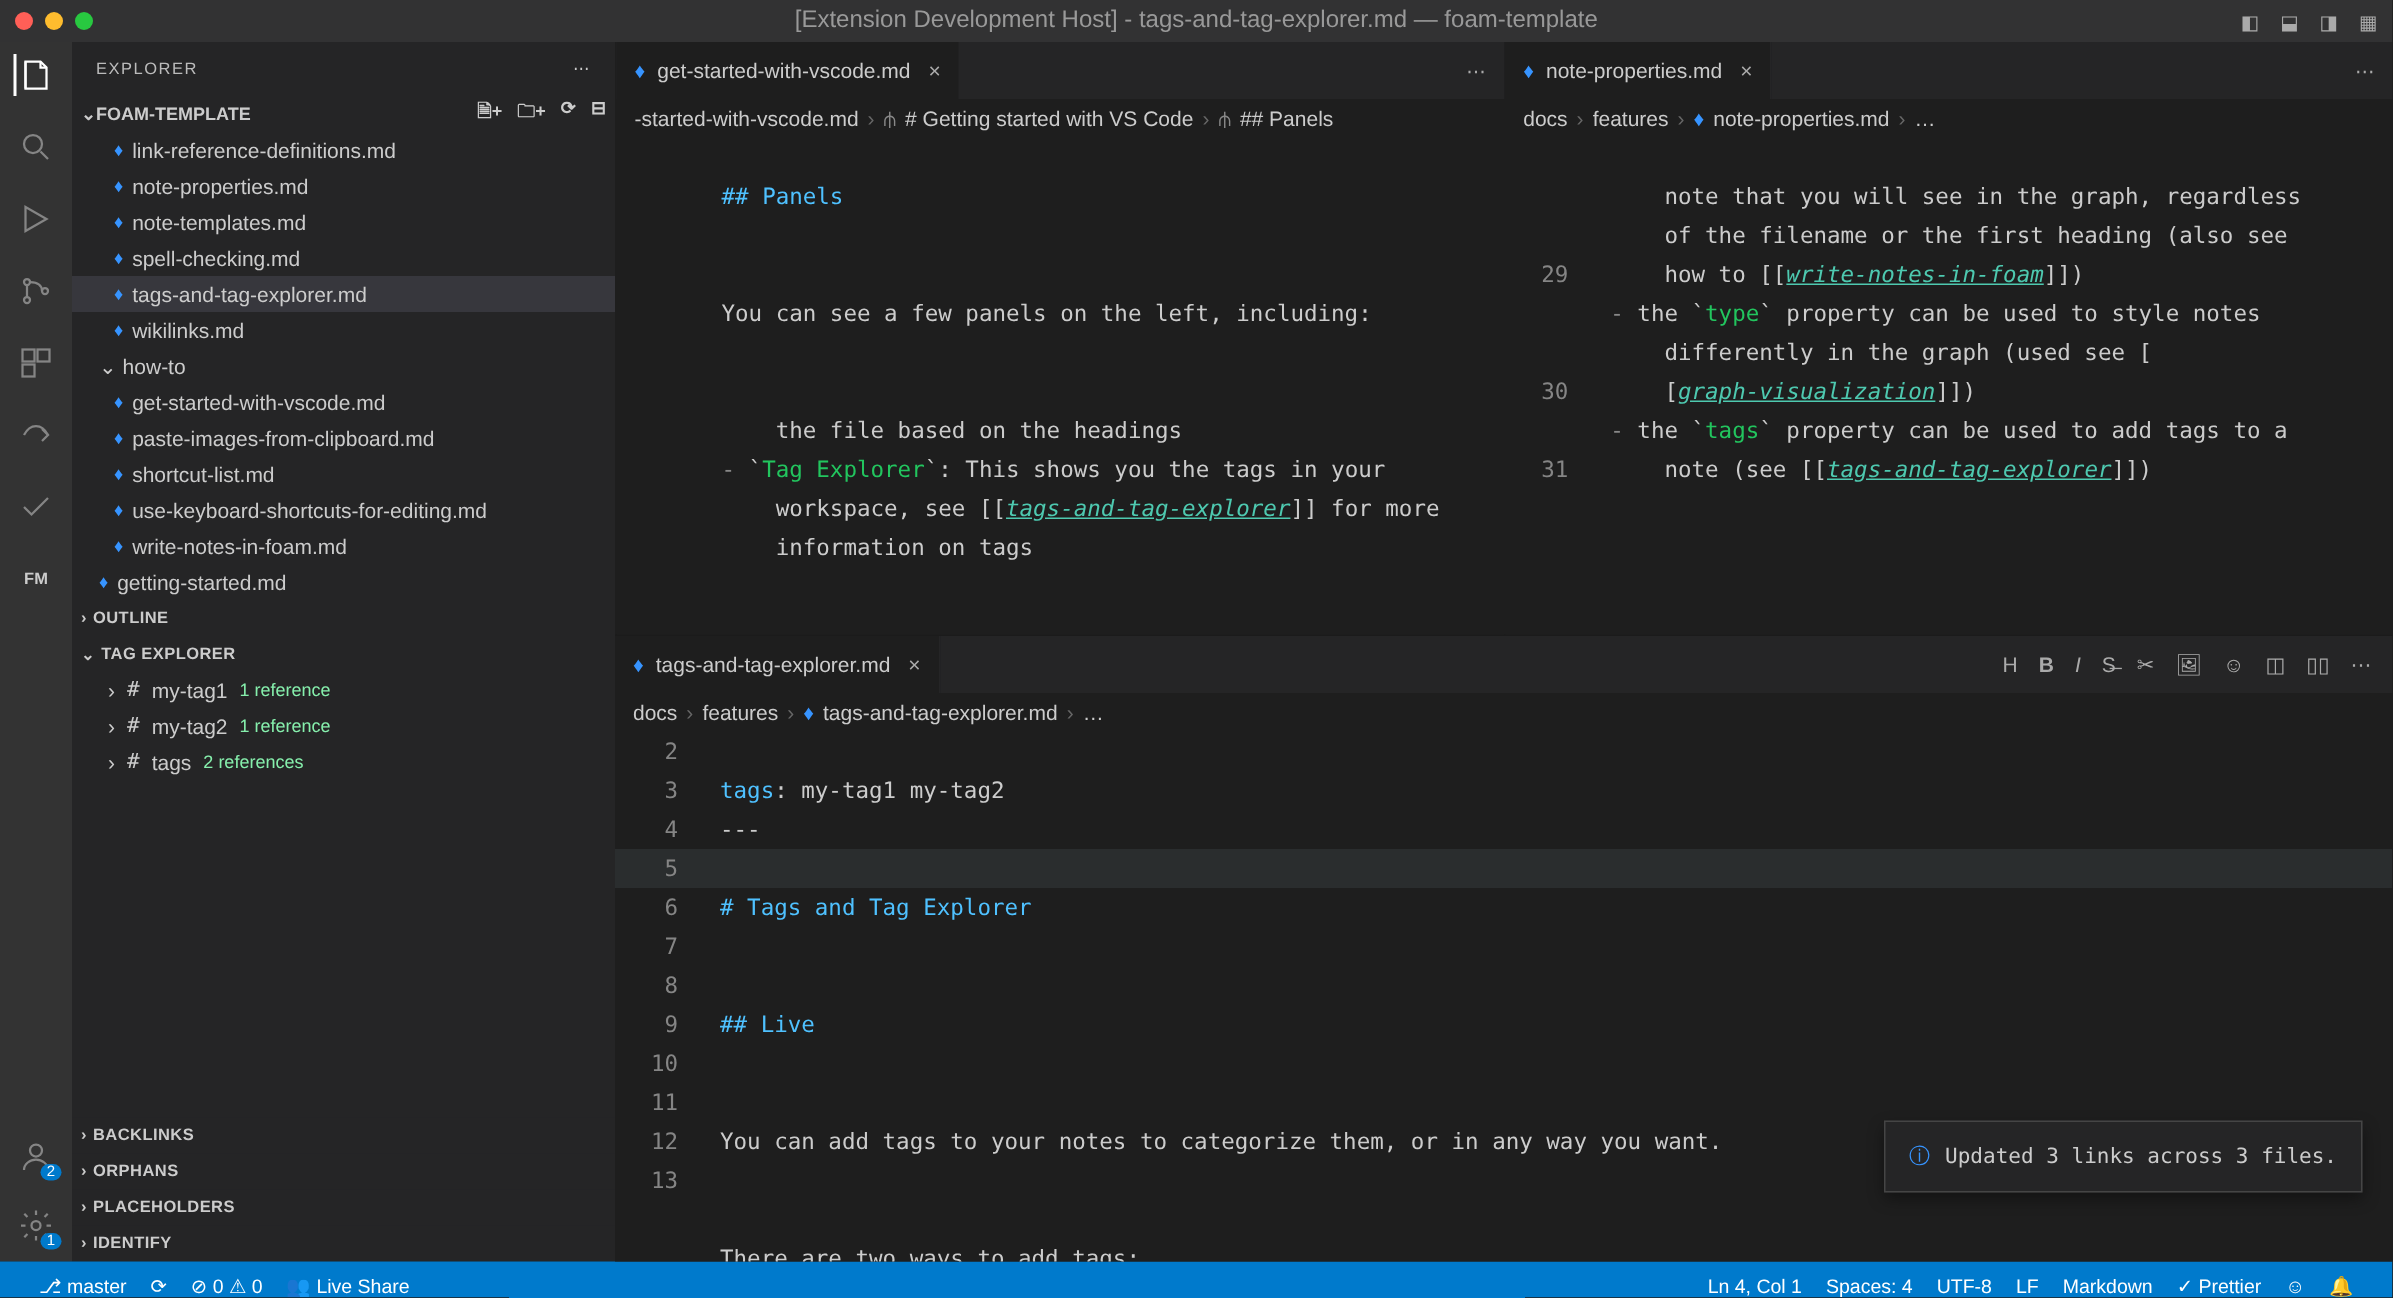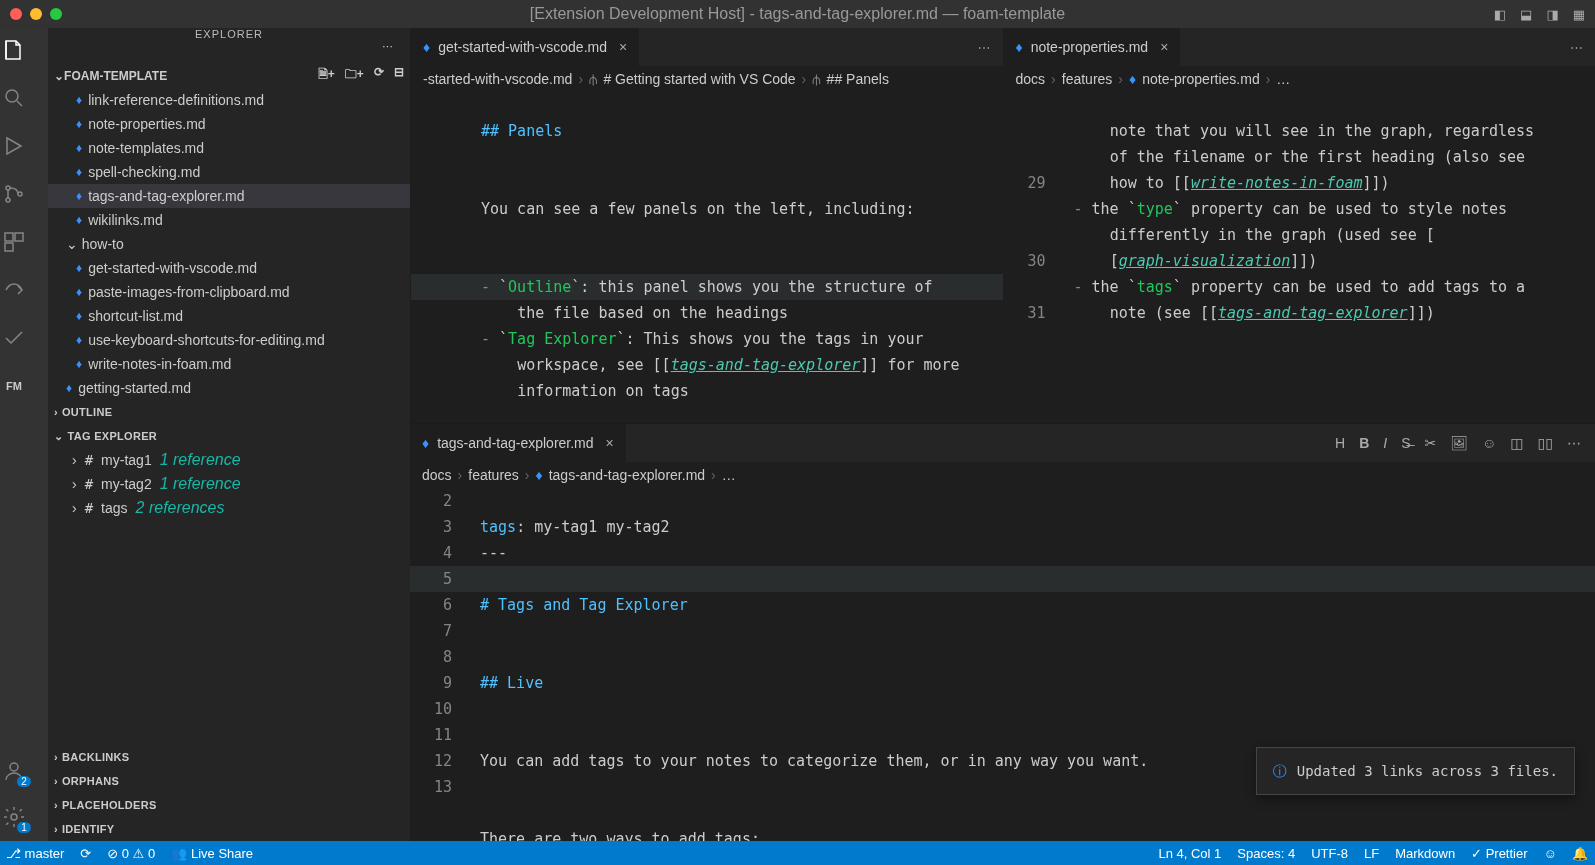--- a/index.html
+++ b/index.html
@@ -22,40 +22,40 @@
   position: relative;
 }
 .traffic { display: flex; gap: 8px; }
 .dot { width: 12px; height: 12px; border-radius: 50%; }
 .dot.red { background: #ff5f57; }
 .dot.yellow { background: #febc2e; }
 .dot.green { background: #28c840; }
 .titlebar-title { position: absolute; left: 50%; transform: translateX(-50%); color: #999; font-size: 16px; }
 .titlebar-right { margin-left: auto; display: flex; gap: 14px; color: #aaa; }
 .body-area { display: flex; flex: 1; min-height: 0; }
-.activity-bar { width: 48px; background: #333333; display: flex; flex-direction: column; align-items: flex-start; padding-top: 8px; gap: 20px; }
+.activity-bar { width: 48px; background: #333333; display: flex; flex-direction: column; align-items: center; padding-top: 8px; gap: 20px; }
 .activity-icon { width: 28px; height: 28px; display:flex; align-items:center; justify-content:center; color: #858585; }
 .activity-icon.active { color: #fff; border-left: 2px solid #fff; margin-left: -2px; padding-left: 2px;}
 .activity-bottom { margin-top: auto; margin-bottom: 10px; display:flex; flex-direction:column; gap: 18px; align-items:center;}
 .badge { position: absolute; background:#007acc; color:#fff; border-radius:8px; font-size:10px; padding:0 4px; transform: translate(10px,10px);}
 .sidebar { width: 362px; background: #252526; display: flex; flex-direction: column; overflow:hidden;}
-.sidebar-header { height: 35px; display: flex; align-items: center; padding: 0 16px; font-size: 11px; letter-spacing: 1px; color: #bbb; flex-direction: column; }
+.sidebar-header { height: 35px; display: flex; align-items: center; padding: 0 16px; font-size: 11px; letter-spacing: 1px; color: #bbb; }
 .sidebar-header-actions { margin-left: auto; color:#ccc; }
 .section-header { height: 24px; display: flex; align-items: center; padding: 0 6px; font-size: 11px; font-weight: 700; letter-spacing: .3px; background:#252526; cursor:pointer;}
 .section-header .chev { margin-right: 4px; color: #ccc; }
 .folder-root { display:flex; align-items:center; padding: 2px 6px; font-weight:700; font-size:12px;}
 .folder-actions { margin-left:auto; display:flex; gap:10px; color:#ccc;}
 .tree { flex: none; overflow-y: hidden; }
 .tree-item { height: 24px; display:flex; align-items:center; padding-left: 28px; gap:6px; color:#ccc; font-size:14px; cursor:pointer;}
 .tree-item.selected { background:#37373d; }
 .tree-item .ficon { color:#3794ff; font-size:12px;}
 .tree-folder { height: 24px; display:flex; align-items:center; padding-left:18px; gap:4px; font-size:14px;}
 .tag-item { height:24px; display:flex; align-items:center; padding-left: 24px; gap:8px; font-size:14px;}
 .tag-item .hash { color:#ccc; font-family: monospace;}
-.tag-ref { color:#14b8a6; font-size:16px;font-style:italic;}
+.tag-ref { color:#86efac; font-size:12px;}
 .editors { flex:1; display:flex; flex-direction:column; min-width:0;}
 .top-row { display:flex; height: 395px; }
 .pane { flex:1; display:flex; flex-direction:column; border-left:1px solid #1e1e1e; min-width:0;}
 .tab-bar { height: 38px; background:#252526; display:flex; align-items:stretch;}
 .tab { display:flex; align-items:center; padding: 0 12px; background:#1e1e1e; gap:8px; color:#ccc; font-size:14px; border-right:1px solid #252526;}
 .tab .ficon { color:#3794ff; }
 .tab .close { color:#aaa; margin-left:4px;}
 .tab-actions { margin-left:auto; display:flex; align-items:center; padding:0 12px; color:#aaa;}
 .breadcrumb { height: 26px; display:flex; align-items:center; padding:0 12px; font-size:14px; gap:6px; color:#ccc; background:#1e1e1e; overflow:hidden; white-space:nowrap;}
 .breadcrumb .sep { color:#666; }
@@ -64,21 +64,21 @@
 .code { padding-left: 70px; padding-top:0; white-space:pre-wrap; }
 .blue { color:#4fc1ff; }
 .orange { color:#22c55e; }
 .cyanlink { color:#4ec9b0; text-decoration:underline;font-style:italic; }
 .dash { color:#888; }
 .hl-line { background:#2a2d2e; display:block; margin-left:-70px; padding-left:70px;}
 .bottom-pane { flex:1; display:flex; flex-direction:column; border-top:1px solid #1b1b1b; min-height:0;}
 .md-toolbar { margin-left:auto; display:flex; align-items:center; gap:14px; padding:0 14px; color:#aaa; font-size:14px;}
 .notification { position:absolute; right:20px; bottom:46px; background:#252526; border:1px solid #454545; padding:10px 16px; display:flex; align-items:center; gap:10px; font-size:14px; box-shadow:0 4px 10px rgba(0,0,0,.4);}
 .info-icon { color:#3794ff; }
-.statusbar { height: 24px; background:#007acc; color:#fff; display:flex; align-items:center; font-size:13px; padding:0 6px; gap:16px;}
+.statusbar { height: 24px; background:#007acc; color:#fff; display:flex; align-items:flex-end; font-size:13px; padding:0 26px; gap:16px;}
 .statusbar .right { margin-left:auto; display:flex; gap:16px;}
 svg { display:block; }
 </style>
 </head>
 <body>
 
 <div class="window">
 
   <div class="titlebar">
     <div class="traffic">
@@ -296,21 +296,21 @@
               <span class="sep">›</span>
             <span style="color:#888;">⫛</span>
               <span>## Panels</span>
           </div>
           <div class="editor">
             <div class="code">
 <span class="blue">## Panels</span>
 <br>
 <span>You can see a few panels on the left, including:</span>
 <br>
-<span class="hl-line"><span class="dash">- </span>`<span class="orange">Outline</span>`<span>: this panel shows you the structure of</span></span>    <span>the file based on the headings</span>
+    <span>the file based on the headings</span>
 <span class="dash">- </span>`<span class="orange">Tag Explorer</span>`<span>: This shows you the tags in your</span>
     <span>workspace, see [[</span><span class="cyanlink">tags-and-tag-explorer</span><span>]] for more</span>
     <span>information on tags</span>
 <br>
 
             </div>
           </div>
         </div>
 
         <div class="pane">

